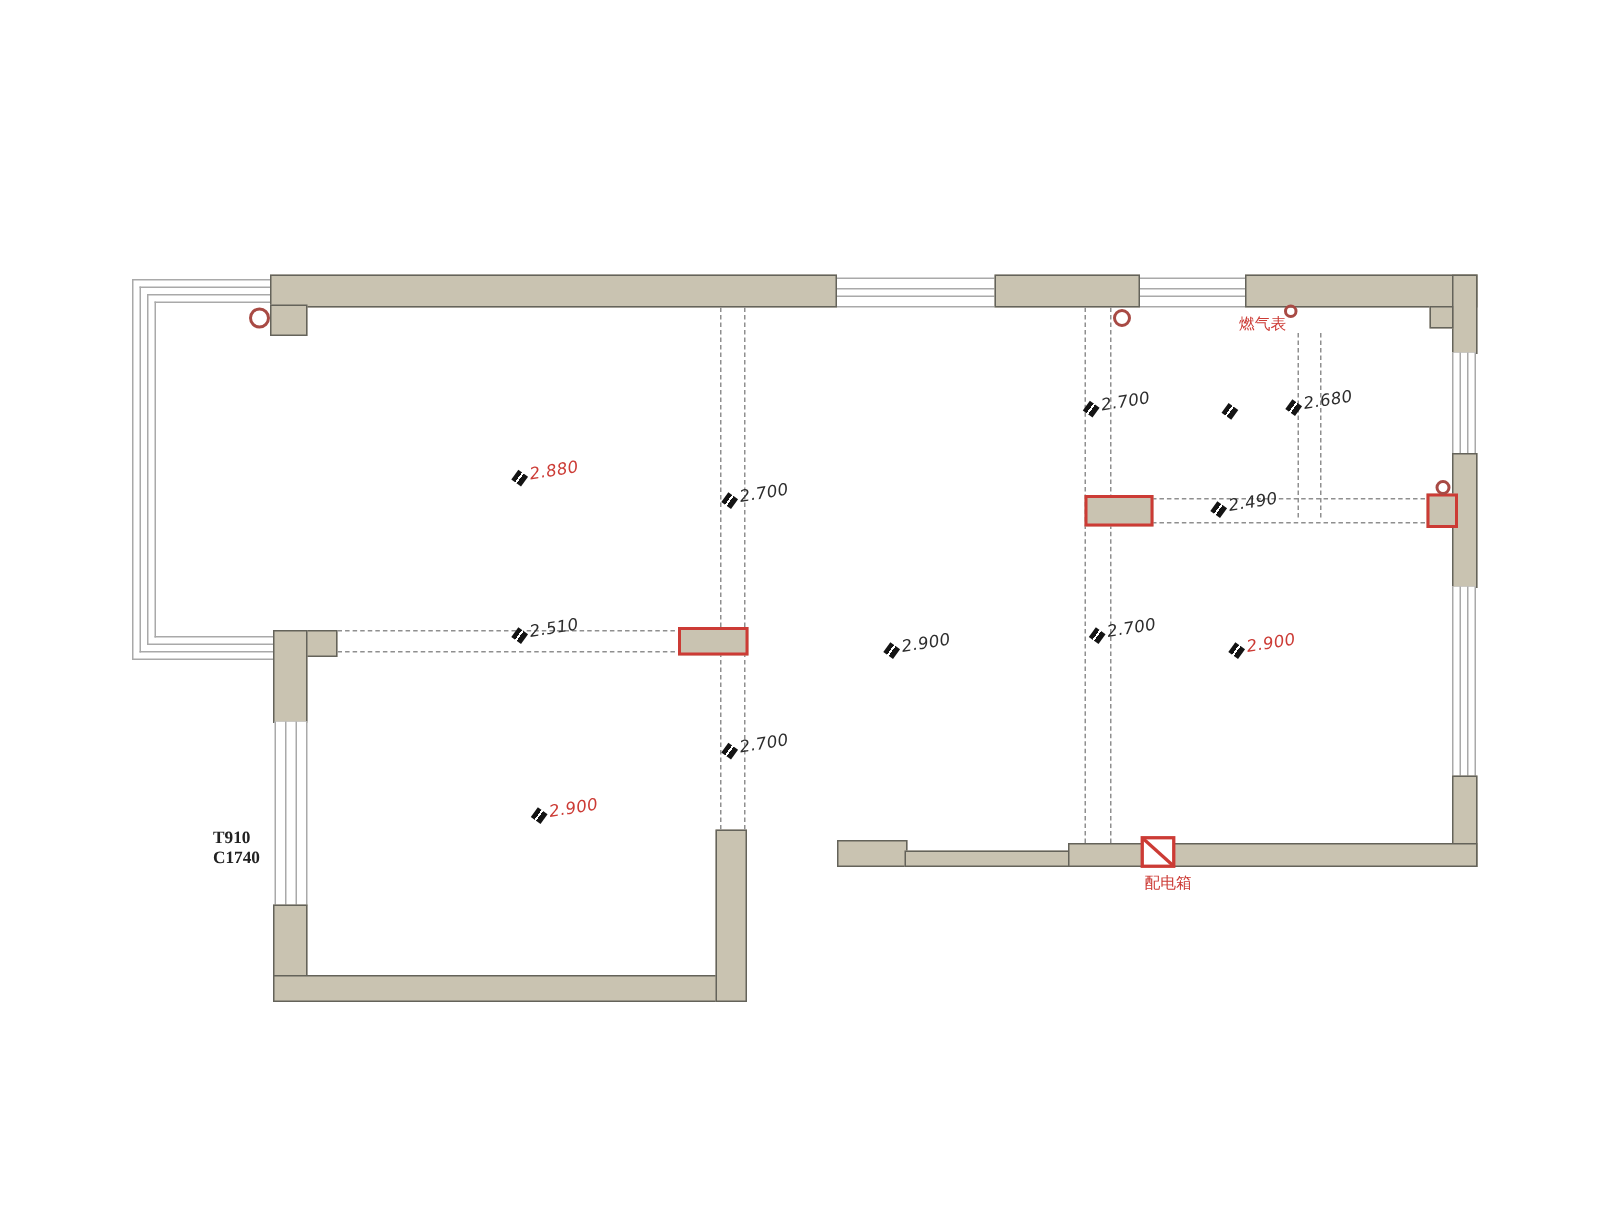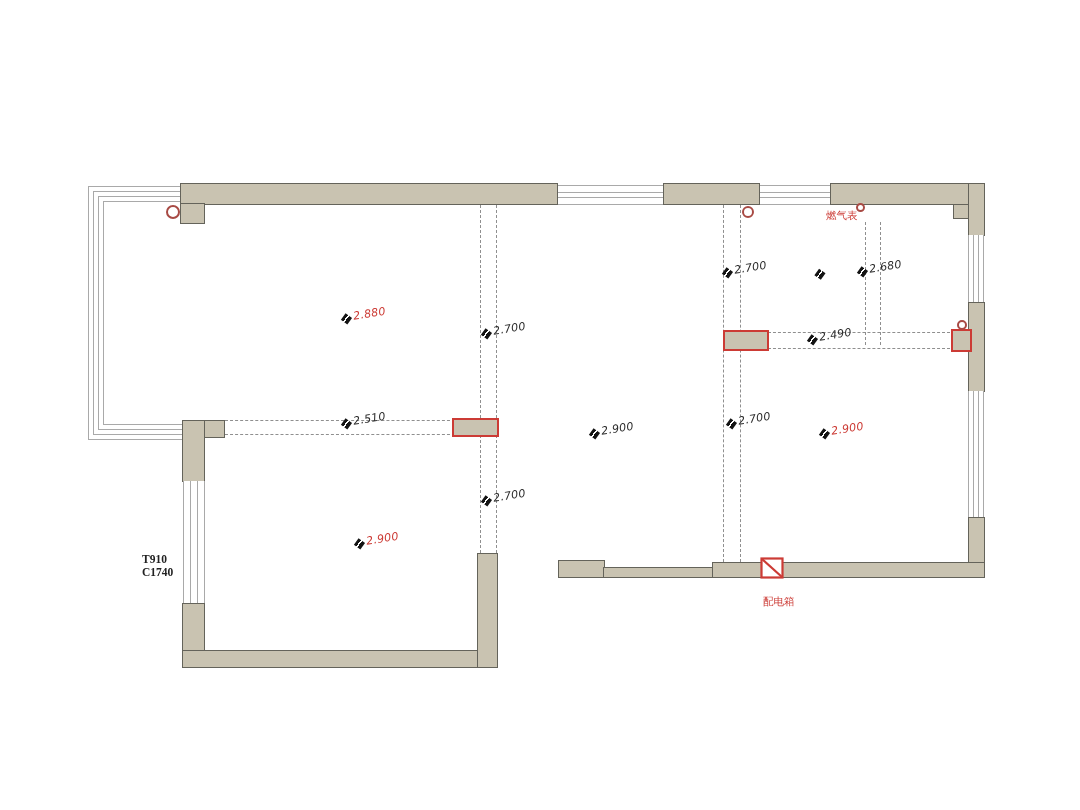--- a/index.html
+++ b/index.html
@@ -100,21 +100,21 @@
   <div class="ring" style="left:166px;top:205px;width:14px;height:14px"></div>
   <div class="ring" style="left:742px;top:206px;width:12px;height:12px"></div>
 
   <span class="cn" style="left:826px;top:209px">燃气表</span>
   <div class="ring" style="left:856px;top:203px;width:9px;height:9px"></div>
 
   <svg class="distbox" style="left:760px;top:557px" width="24" height="22">
     <rect x="1.5" y="1.5" width="21" height="19" fill="#fff" stroke="#cc3b35" stroke-width="2.2"></rect>
     <line x1="2" y1="2" x2="22" y2="20" stroke="#cc3b35" stroke-width="2.2"></line>
   </svg>
-  <span class="cn" style="left:763px;top:595px">配电箱</span>
+  <span class="cn" style="left:763px;top:582px">配电箱</span>
 
   <div class="code" style="left:142px;top:553px"><span>T910</span><br><span>C1740</span></div>
 
   <div class="dim" style="left:342px;top:308px">
       <span class="dia"></span>
       <span class="t" data-color="red">2.880</span>
     </div>
   <div class="dim" style="left:482px;top:323px">
       <span class="dia"></span>
       <span class="t" data-color="black">2.700</span>

